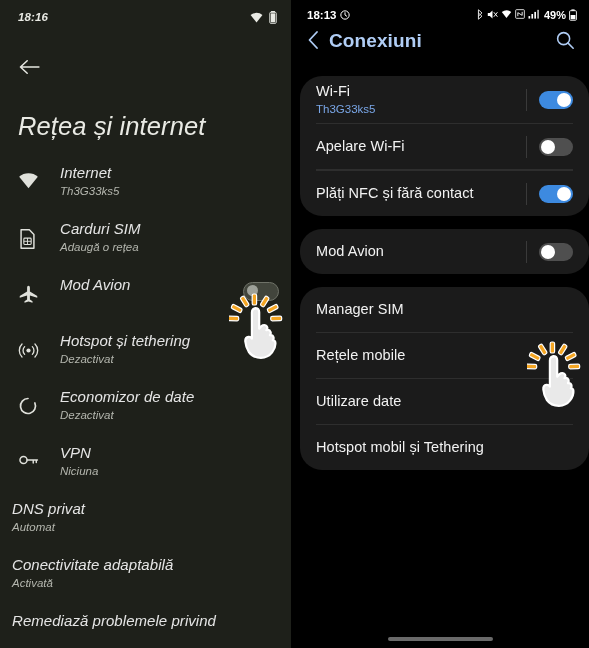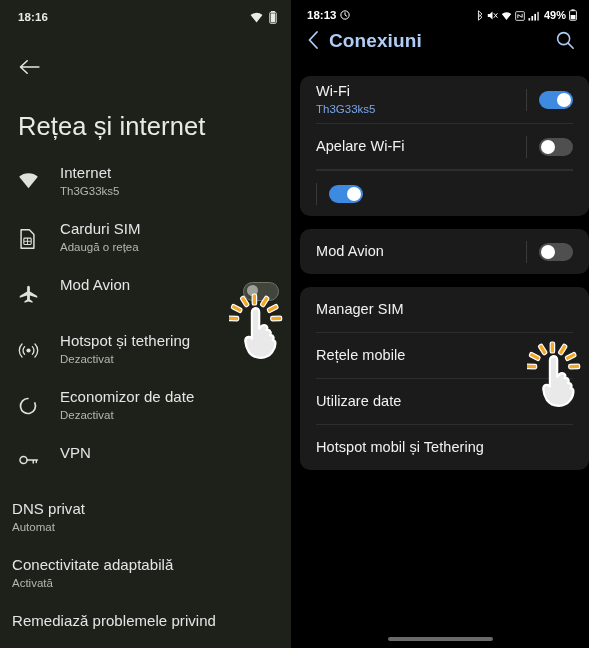--- a/index.html
+++ b/index.html
@@ -10,20 +10,21 @@
     overflow: hidden;
   }
   .screen { display: flex; width: 589px; height: 648px; }
 
   
   .left {
     width: 294px; height: 648px;
     background: #1e201a;
     position: relative;
     overflow: hidden;
+    font-style: italic;
   }
   .l-status {
     height: 34px;
     display: flex; align-items: center;
     justify-content: space-between;
     padding: 0 14px 0 18px;
   }
   .l-status .clock {
     color: #e9eae4; font-size: 11.5px; font-weight: bold;
     letter-spacing: .1px;
@@ -88,37 +89,37 @@
     height: 30px;
     display: flex; align-items: center;
     justify-content: space-between;
     padding: 0 12px 0 16px;
   }
   .r-status .clock {
     color: #fff; font-size: 11.5px; font-weight: bold; display: flex;
     align-items: center; gap: 4px;
   }
   .r-status .sysicons {
-    display: flex; align-items: flex-end; gap: 3px;
+    display: flex; align-items: flex-start; gap: 3px;
     color: #fff; font-size: 9px;
   }
   .r-status .batt-pct { font-size: 11px; font-weight: bold; margin-left: 2px; }
   .r-header {
     height: 46px;
     display: flex; align-items: flex-start;
     padding: 0 14px 0 10px;
   }
   .r-header .chev { width: 26px; display:flex; align-items:center; justify-content:center; }
   .r-header .htitle {
     color: #b0cdf5; font-size: 19px; font-weight: bold;
     letter-spacing: .1px; flex: 1; margin-left: 2px;
   }
   .r-card {
     background: #1b1b1b;
-    border-radius: 10px;
+    border-radius: 22px;
     margin: 0 0 9px 9px;
     overflow: hidden;
   }
   .r-row {
     display: flex; align-items: center;
     min-height: 45px;
     padding: 0 16px;
     position: relative;
   }
   .r-row .labels { flex: 1; padding: 6px 0; }
@@ -255,20 +256,21 @@
 
       <div class="l-row">
         <div class="ico">
           <svg width="22" height="16" viewBox="0 0 26 18">
             <circle cx="6.5" cy="9" r="4.2" fill="none" stroke="#e0e1db" stroke-width="1.7"></circle>
             <path d="M10.7 9 H23 M18 9 v3.6 M21.6 9 v3" stroke="#e0e1db" stroke-width="1.7" stroke-linecap="round"></path>
           </svg>
         </div>
         <div class="txt">
           <div class="t1">VPN</div>
+          <div class="t2">Niciuna</div>
         </div>
       </div>
 
       <div class="l-row noico">
         <div class="txt">
           <div class="t1">DNS privat</div>
           <div class="t2">Automat</div>
         </div>
       </div>
 
@@ -380,20 +382,23 @@
         <div class="r-sep-vert"></div>
         <div class="sw off">
             <div class="knob"></div>
           </div>
       </div>
       <div class="r-div"></div>
 
       <div class="r-div"></div>
 
       <div class="r-row">
+        <div class="labels">
+          <div class="rt1">Plăți NFC și fără contact</div>
+        </div>
         <div class="r-sep-vert"></div>
         <div class="sw on">
             <div class="knob"></div>
           </div>
       </div>
     </div>
 
     <div class="r-card" style="margin-top:13px;">
       <div class="r-row">
         <div class="labels">

